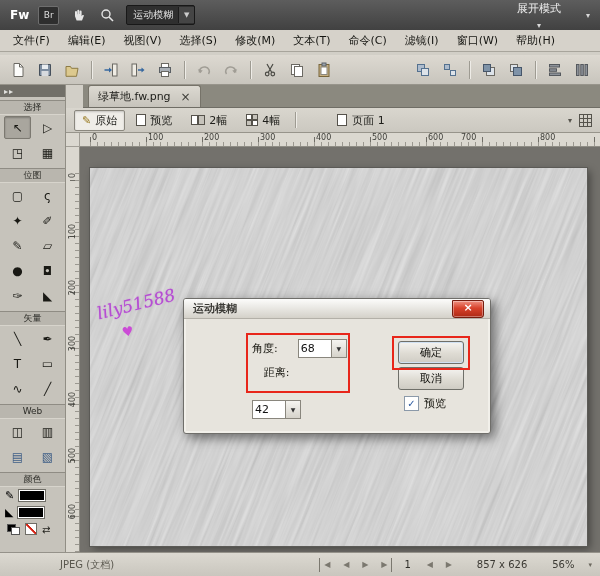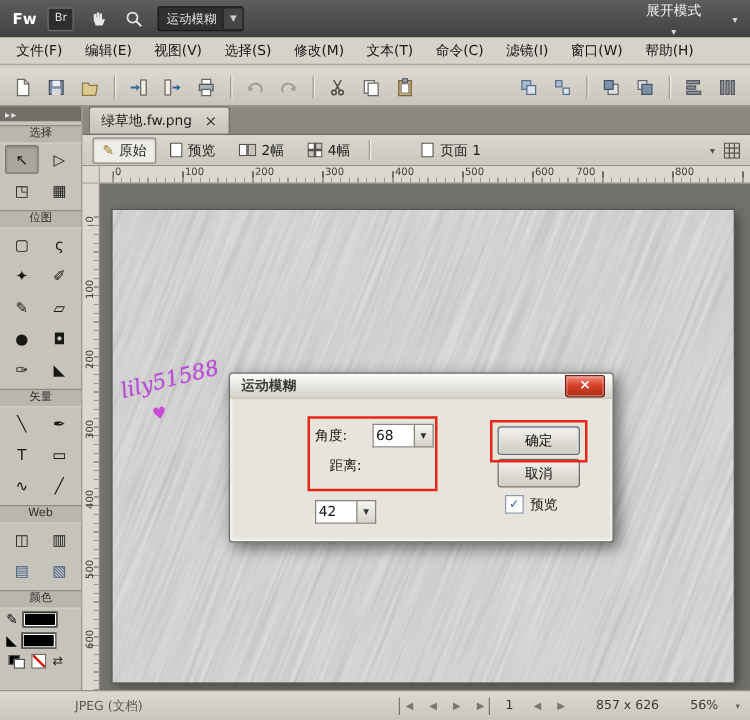--- a/index.html
+++ b/index.html
@@ -51,21 +51,21 @@
   .swatch{width:26px;height:11px;background:#000;border:1px solid #6f6d66;box-shadow:inset 0 0 0 1px #fff;}
   .minirow{display:flex;align-items:center;gap:5px;padding:2px 7px;}
   .mini-default{position:relative;width:13px;height:11px;}
   .mini-default .md-b{position:absolute;left:0;top:0;width:7px;height:6px;background:#000;border:1px solid #555;}
   .mini-default .md-w{position:absolute;right:0;bottom:0;width:7px;height:6px;background:#fff;border:1px solid #555;}
   .mini-none{width:10px;height:10px;background:#fff;border:1px solid #6f6d66;
     background-image:linear-gradient(to top right,transparent 42%,#d42314 46%,#d42314 56%,transparent 60%);}
   .mini-swap{font-size:10px;color:#24241f;}
 
   
-  .tabbar{position:absolute;left:66px;top:85px;right:0;height:23px;background:#8b897f;
+  .tabbar{position:absolute;left:83px;top:85px;right:0;height:23px;background:#8b897f;
     border-bottom:1px solid #6f6d65;display:flex;align-items:flex-end;padding-left:5px;box-sizing:border-box;}
   .doctab{height:21px;background:linear-gradient(#dcd9d1,#c6c3bb);border:1px solid #767369;
     border-bottom:none;border-radius:3px 3px 0 0;display:flex;align-items:center;gap:10px;
     padding:0 9px;font-size:11px;color:#1c1c18;}
   .tab-close{font-size:12px;color:#3a3a35;line-height:10px;}
 
   
   .viewbar{position:absolute;left:66px;top:108px;right:0;height:25px;
     background:linear-gradient(#d9d6ce,#cbc8c0);border-bottom:1px solid #97948b;
     display:flex;align-items:center;padding:0 8px;gap:3px;font-size:11px;color:#1e1e1a;box-sizing:border-box;}

